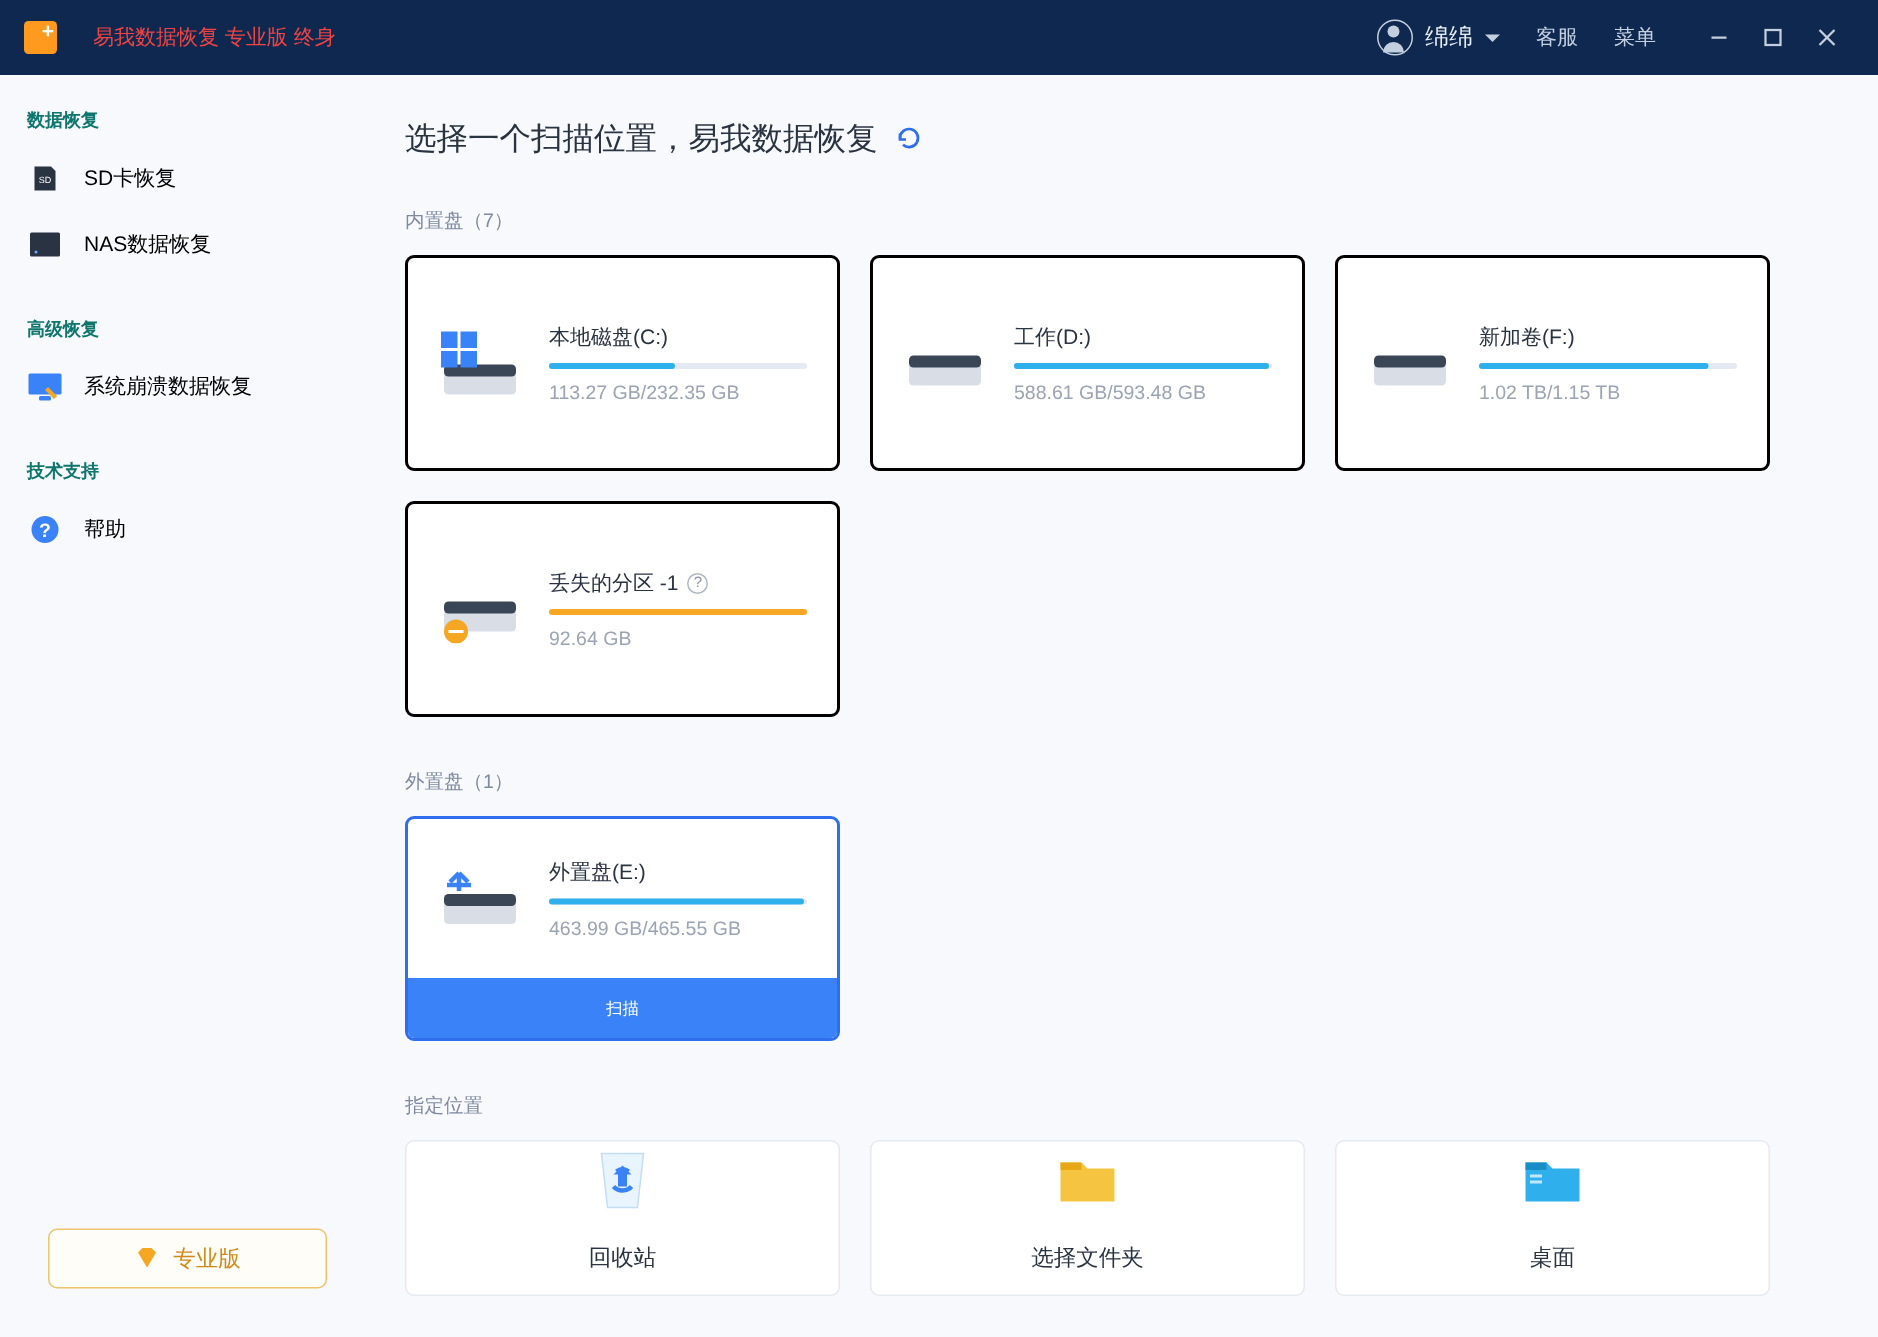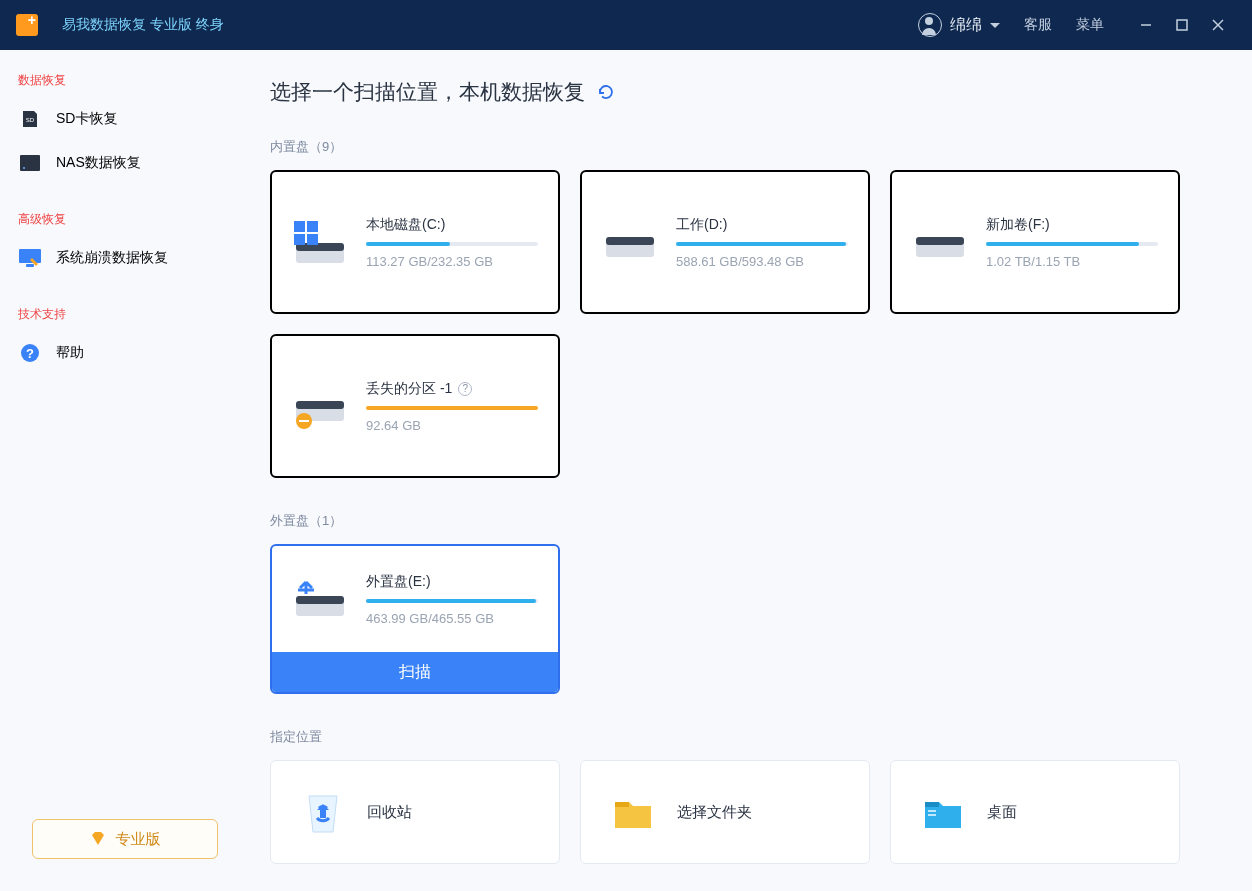--- a/index.html
+++ b/index.html
@@ -1,35 +1,35 @@
 <!DOCTYPE html>
 <html><head>
 <meta charset="utf-8">
 <style>
 * { margin: 0; padding: 0; box-sizing: border-box; font-family: "Microsoft YaHei", -apple-system, sans-serif; }
 body { width: 1252px; height: 891px; overflow: hidden; background: #f7f9fc; }
 
 .titlebar { height: 50px; background: #0f2850; display: flex; align-items: center; padding: 0 16px; color: #e8eef5; }
 .titlebar .logo { width: 22px; height: 22px; background: #ff9a1f; border-radius: 3px; position: relative; margin-right: 24px; }
 .titlebar .logo::after { content: '+'; position: absolute; top: -2px; right: 2px; font-size: 14px; font-weight: bold; color: #fff; }
-.titlebar .app-title { font-size: 14px; color: #7dd3fc; }
+.titlebar .app-title { font-size: 14px; color: #ef4444; }
 .titlebar .spacer { flex: 1; }
 .titlebar .user { display: flex; align-items: center; gap: 8px; margin-right: 24px; cursor: pointer; }
 .titlebar .user-icon { width: 24px; height: 24px; border: 1.5px solid #c3cfde; border-radius: 50%; position: relative; }
 .titlebar .user-icon::before { content: ''; position: absolute; width: 8px; height: 8px; border-radius: 50%; background: #c3cfde; top: 3px; left: 6px; }
 .titlebar .user-icon::after { content: ''; position: absolute; width: 14px; height: 7px; border-radius: 7px 7px 0 0; background: #c3cfde; bottom: 1px; left: 3px; }
 .titlebar .caret-down { width: 0; height: 0; border-left: 5px solid transparent; border-right: 5px solid transparent; border-top: 5px solid #c3cfde; }
 .titlebar .tb-link { font-size: 14px; color: #c3cfde; margin-right: 24px; cursor: pointer; }
 .titlebar .win-btn { width: 36px; height: 36px; display: flex; align-items: center; justify-content: center; color: #c3cfde; cursor: pointer; }
 .titlebar .win-btn svg { width: 14px; height: 14px; }
 
 .container { display: flex; height: 841px; }
 
 .sidebar { width: 250px; background: #f7f9fc; display: flex; flex-direction: column; padding-top: 14px; }
-.sidebar .section-label { font-size: 12px; color: #ef4444; padding: 8px 18px; }
+.sidebar .section-label { font-size: 12px; color: #0f766e; padding: 8px 18px; font-weight: bold; }
 .sidebar .nav-item { display: flex; align-items: center; gap: 14px; padding: 12px 18px; font-size: 14px; color: #000000; cursor: pointer; }
 .sidebar .nav-item.active { background: #e8f0ff; color: #2f6fed; }
 .sidebar .nav-icon { width: 24px; height: 20px; display: flex; align-items: center; justify-content: center; }
 .sidebar .spacer { flex: 1; }
 .sidebar .pro-btn { margin: 32px; height: 40px; border: 1px solid #f0c26b; border-radius: 6px; display: flex; align-items: center; justify-content: center; gap: 10px; color: #d08a1a; font-size: 15px; cursor: pointer; background: #fffdf7; }
 .sidebar .diamond { width: 16px; height: 16px; }
 
 .main { flex: 1; padding: 28px 30px 20px 20px; background: #f7f9fc; overflow-y: auto; }
 .main .page-title { display: flex; align-items: center; gap: 12px; font-size: 21px; font-weight: 500; color: #2a3342; margin-bottom: 32px; }
 .main .refresh-icon { width: 18px; height: 18px; color: #2f6fed; cursor: pointer; }
@@ -43,23 +43,23 @@
 .drive-card .card-body { padding: 26px 20px; display: flex; align-items: center; gap: 18px; min-height: 140px; }
 .drive-card.selected .card-body { min-height: 106px; padding: 20px; }
 .drive-card .drive-icon { width: 56px; height: 46px; position: relative; flex-shrink: 0; }
 .drive-card .drive-info { flex: 1; min-width: 0; }
 .drive-card .drive-name { font-size: 14px; color: #2a3342; margin-bottom: 8px; display: flex; align-items: center; gap: 6px; }
 .drive-card .drive-bar { height: 4px; border-radius: 2px; margin-bottom: 8px; position: relative; overflow: visible; }
 .drive-card .drive-bar .track { position: absolute; inset: 0; background: #e5eaf2; border-radius: 2px; }
 .drive-card .drive-bar .fill { position: absolute; top: 0; left: 0; bottom: 0; border-radius: 2px; }
 .drive-card .drive-size { font-size: 13px; color: #9aa4b2; }
 .help-badge { width: 14px; height: 14px; border: 1px solid #b0b8c5; border-radius: 50%; display: inline-flex; align-items: center; justify-content: center; font-size: 10px; color: #8a94a6; }
-.scan-btn { height: 40px; background: #3a82f7; color: #fff; display: flex; align-items: center; justify-content: center; font-size: 16px; cursor: pointer; }
-
-.loc-card { width: 290px; height: 104px; border: 1px solid #e5eaf2; border-radius: 6px; background: #fff; cursor: pointer; display: flex; align-items: center; gap: 20px; padding: 0 28px; }
+.scan-btn { height: 40px; background: #3a82f7; color: #fff; display: flex; align-items: center; justify-content: center; font-size: 11px; cursor: pointer; }
+
+.loc-card { width: 290px; height: 104px; border: 1px solid #e5eaf2; border-radius: 6px; background: #fff; cursor: pointer; display: flex; align-items: center; gap: 20px; padding: 0 28px; flex-direction: column; }
 .loc-card .loc-icon { width: 48px; height: 48px; flex-shrink: 0; }
 .loc-card .loc-label { font-size: 15px; color: #2a3342; }
 
 </style>
 </head>
 <body>
 
 <div class="titlebar">
   <div class="logo"></div>
   <div class="app-title">易我数据恢复 专业版 终身</div>
@@ -144,28 +144,28 @@
     <div class="pro-btn">
       <svg class="diamond" viewBox="0 0 16 16">
           <path d="M2 4 L14 4 L8 14 Z M2 4 L5 1 L11 1 L14 4" fill="#f5a623"></path>
         </svg>
       <span>专业版</span>
     </div>
   </div>
 
   <div class="main">
     <div class="page-title">
-      <span>选择一个扫描位置，本机数据恢复</span>
+      <span>选择一个扫描位置，易我数据恢复</span>
       <svg class="refresh-icon" viewBox="0 0 18 18">
           <path d="M3 9 A6 6 0 1 1 5 13.5" fill="none" stroke="currentColor" stroke-width="1.8"></path>
           <path d="M3 6 L3 10 L7 10" fill="none" stroke="currentColor" stroke-width="1.8"></path>
         </svg>
     </div>
 
-    <div class="group-label">内置盘（9）</div>
+    <div class="group-label">内置盘（7）</div>
     <div class="card-grid" id="internal-grid">
         <div class="drive-card">
     <div class="card-body">
       <div class="drive-icon"><svg width="56" height="46" viewBox="0 0 56 46">
                 <rect x="4" y="28" width="48" height="16" rx="3" fill="#d8dde6"></rect>
                 <rect x="4" y="24" width="48" height="8" rx="3" fill="#3a4556"></rect>
                 <g fill="#3a82f7">
                   <rect x="2" y="2" width="11" height="11"></rect>
                   <rect x="15" y="2" width="11" height="11"></rect>
                   <rect x="2" y="15" width="11" height="11"></rect>

